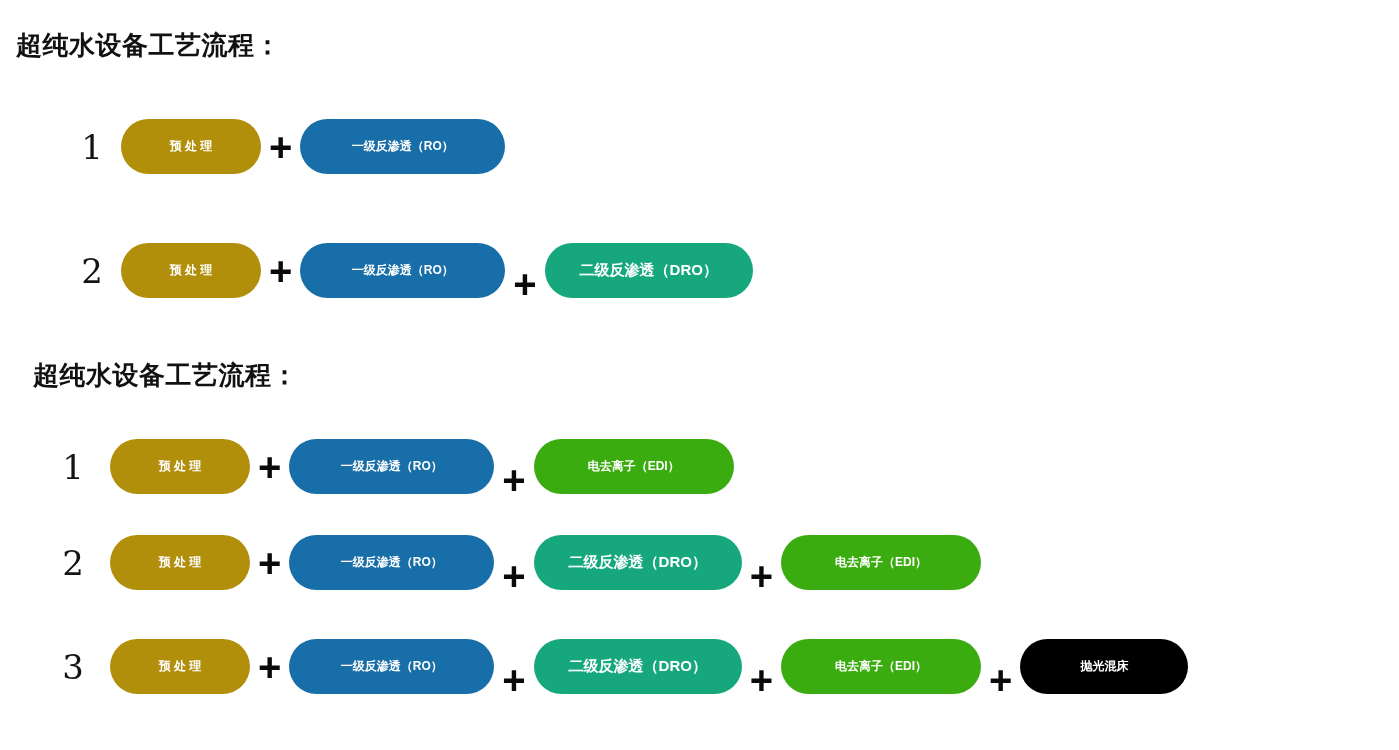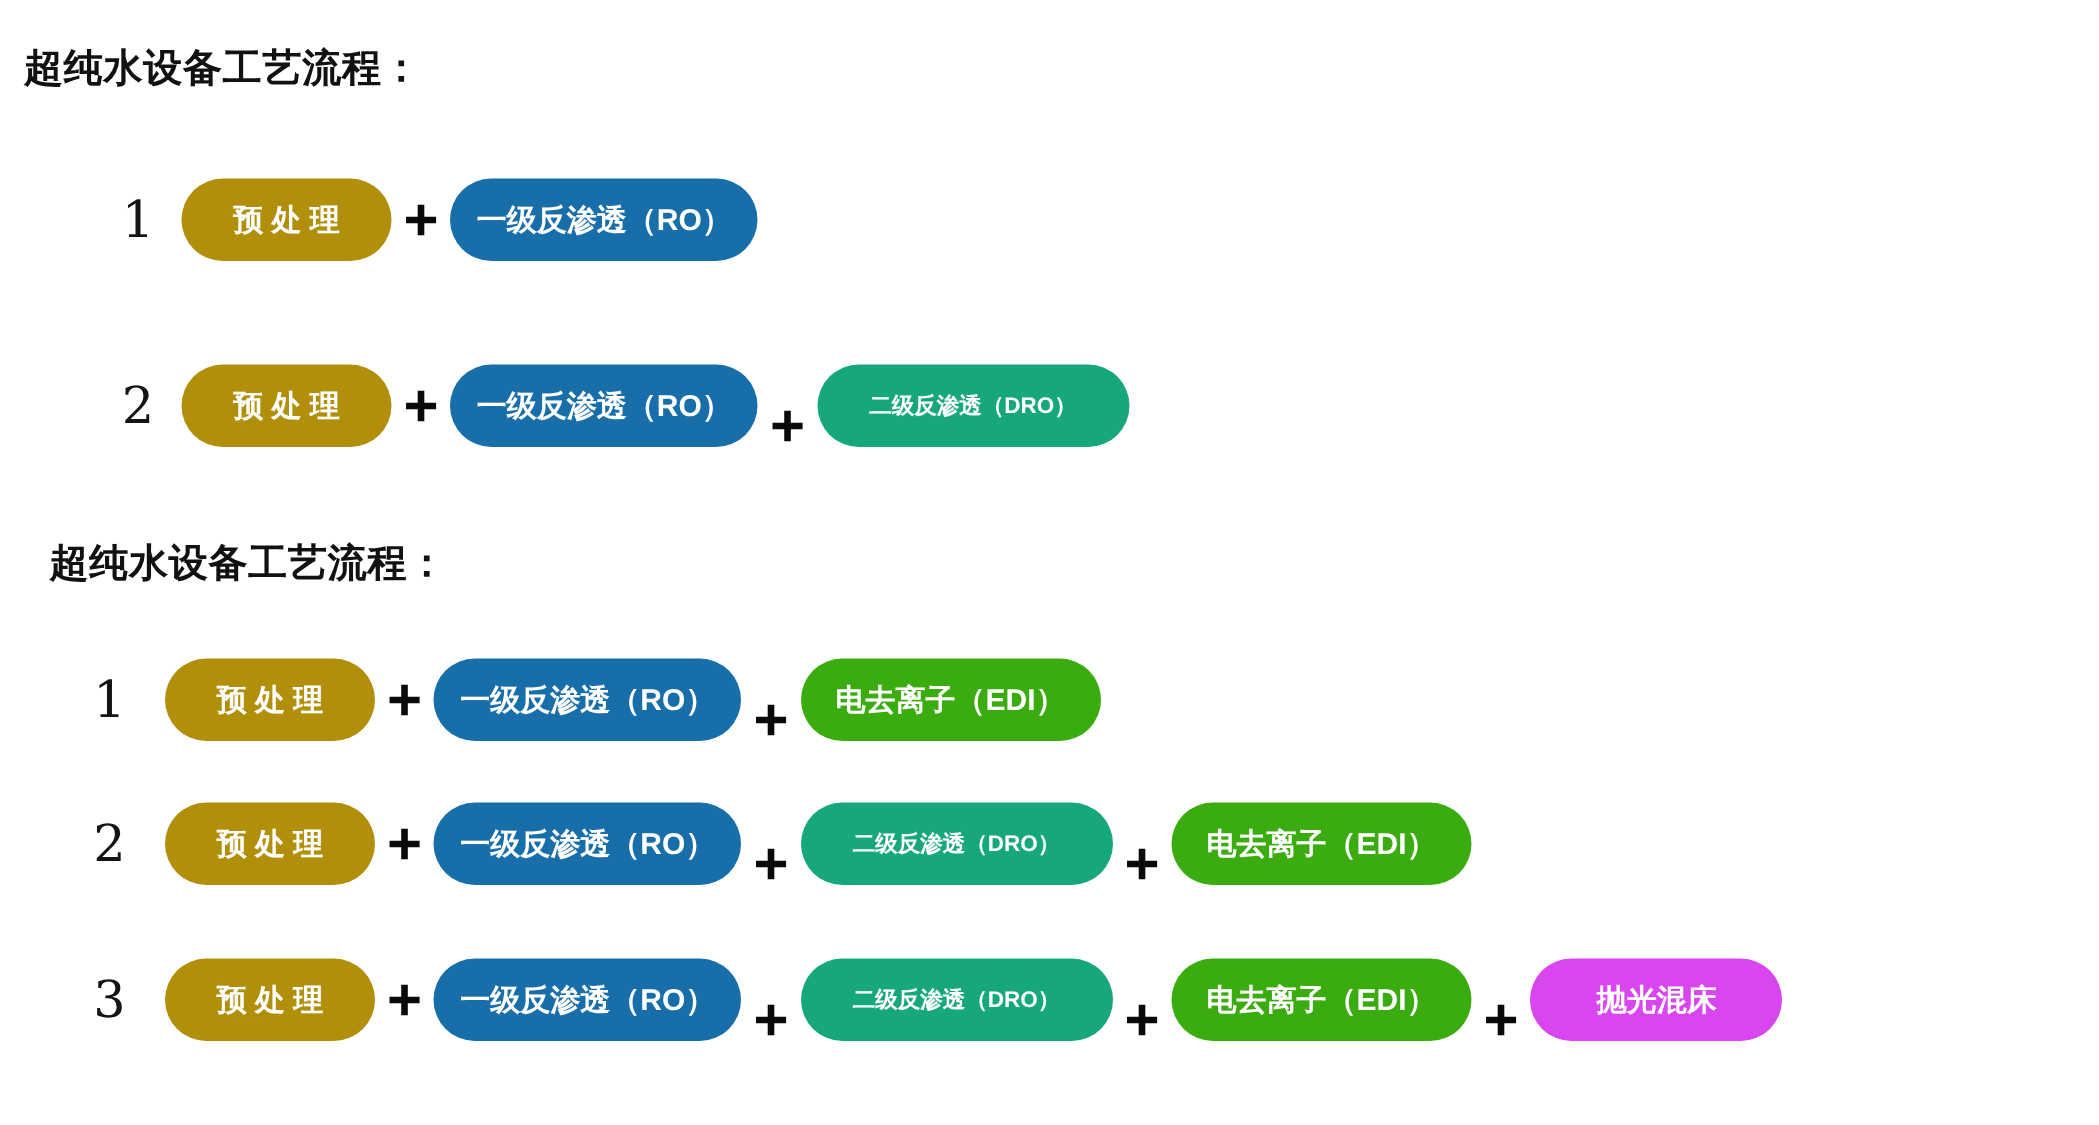--- a/index.html
+++ b/index.html
@@ -41,21 +41,21 @@
     flex:none;
     margin-right:12px;
     line-height:1;
   }
   .s2 .num{margin-right:20px;}
   .pill{
     height:55px;
     border-radius:28px;
     color:#ffffff;
     font-weight:bold;
-    font-size:20px;
+    font-size:12px;
     display:flex;
     align-items:center;
     justify-content:center;
     flex:none;
     white-space:nowrap;
   }
   .pill.pre{width:140px;}
   .pill.ro{width:205px;}
   .pill.dro{width:208px;font-size:15px;}
   .pill.edi{width:200px;}
@@ -121,17 +121,17 @@
     <div class="row" id="row-2-3">
       <span class="num">3</span>
       <span class="pill pre" style="background-color: rgb(177, 143, 11);">预 处 理</span>
       <span class="plus">+</span>
       <span class="pill ro" style="background-color: rgb(23, 110, 168);">一级反渗透（RO）</span>
       <span class="plus low">+</span>
       <span class="pill dro" style="background-color: rgb(22, 168, 124);">二级反渗透（DRO）</span>
       <span class="plus low">+</span>
       <span class="pill edi" style="background-color: rgb(59, 172, 16);">电去离子（EDI）</span>
       <span class="plus low">+</span>
-      <span class="pill polish" style="background-color: #d946ef;">抛光混床</span>
+      <span class="pill polish" style="background-color: #000000;">抛光混床</span>
     </div>
   </div>
 
 </div>
 
 </body></html>

